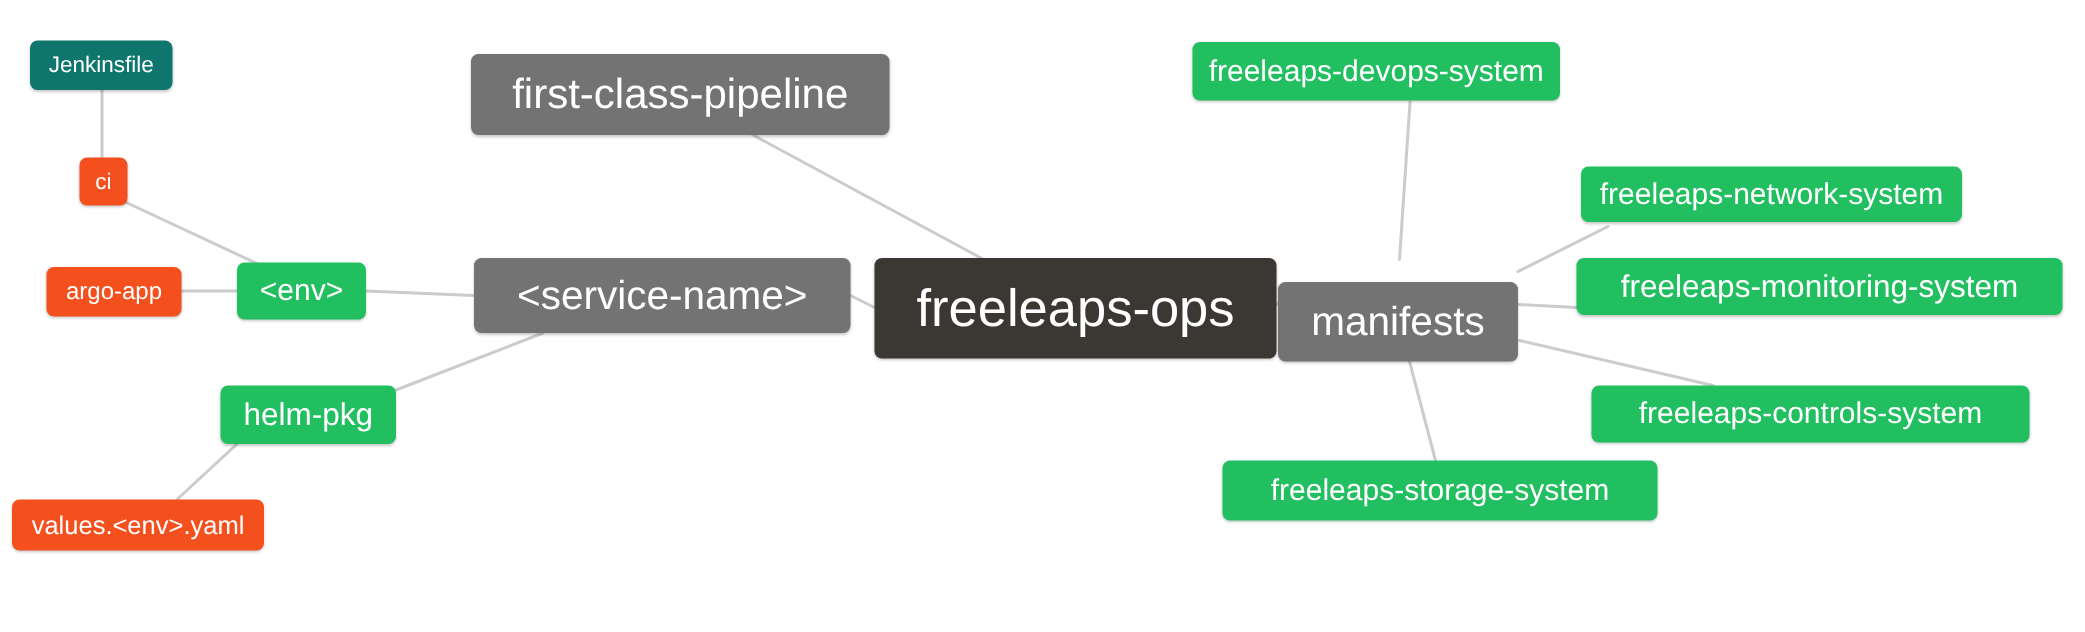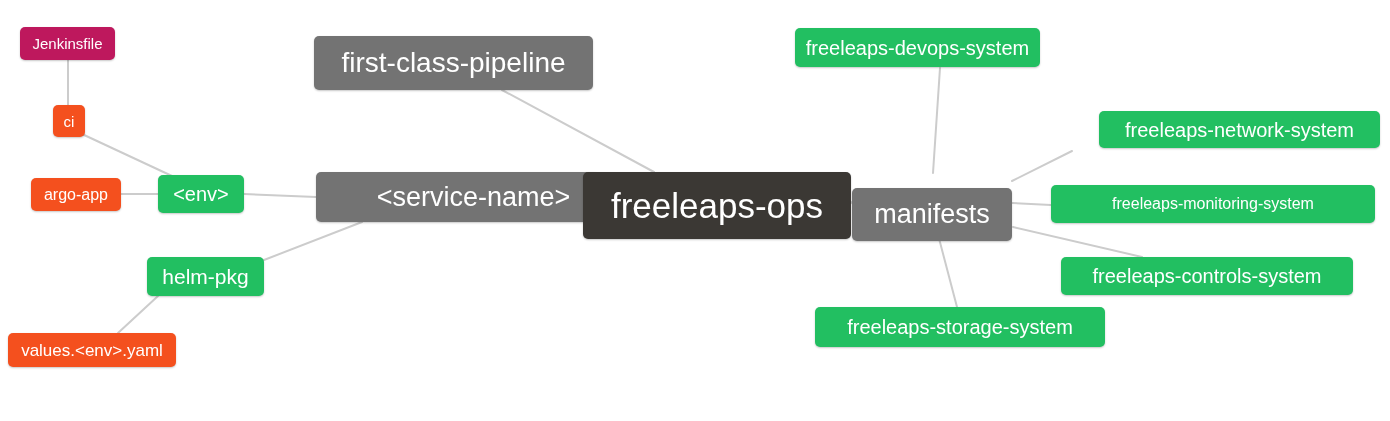--- a/index.html
+++ b/index.html
@@ -35,21 +35,21 @@
     box-shadow: 0 1px 2px rgba(0,0,0,0.22);
     white-space: nowrap;
     cursor: pointer;
     line-height: 1;
     user-select: none;
   }
   .c-root   { background: #3B3834; }
   .c-blue   { background: #737373; }
   .c-green  { background: #22BF61; }
   .c-red    { background: #F4501E; }
-  .c-orange { background: #be185d; }
+  .c-orange { background: #0f766e; }
 </style>
 </head>
 <body>
 
 <div class="canvas">
 
   <svg class="edges" viewBox="0 0 1390 421">
     <line x1="68" y1="105" x2="68" y2="60"></line>
     <line x1="172" y1="176" x2="82" y2="134"></line>
     <line x1="158" y1="194" x2="121" y2="194"></line>
@@ -73,29 +73,29 @@
   <div class="node c-red" style="left:31px;   top:178px; width:90px;  height:33px; font-size:16px;">argo-app</div>
 
   <div class="node c-green" style="left:158px;  top:175px; width:86px;  height:38px; font-size:20px;">&lt;env&gt;</div>
 
   <div class="node c-green" style="left:147px;  top:257px; width:117px; height:39px; font-size:21px;">helm-pkg</div>
 
   <div class="node c-red" style="left:8px;    top:333px; width:168px; height:34px; font-size:17px;">values.&lt;env&gt;.yaml</div>
 
   <div class="node c-blue" style="left:314px;  top:36px;  width:279px; height:54px; font-size:28px;">first-class-pipeline</div>
 
-  <div class="node c-blue" style="left:316px;  top:172px; width:251px; height:50px; font-size:27px;padding-left:32px;">&lt;service-name&gt;</div>
+  <div class="node c-blue" style="left:316px;  top:172px; width:251px; height:50px; font-size:27px;">&lt;service-name&gt;</div>
 
   <div class="node c-root" style="left:583px;  top:172px; width:268px; height:67px; font-size:35px;">freeleaps-ops</div>
 
   <div class="node c-blue" style="left:852px;  top:174px; width:160px; height:53px; font-size:27px;margin-top:14px;">manifests</div>
 
   <div class="node c-green" style="left:795px;  top:28px;  width:245px; height:39px; font-size:20px;text-align:center;">freeleaps-devops-system</div>
 
-  <div class="node c-green" style="left:1054px; top:111px; width:281px; height:37px; font-size:20px;margin-left:45px;">freeleaps-network-system</div>
+  <div class="node c-green" style="left:1054px; top:111px; width:254px; height:37px; font-size:20px;">freeleaps-network-system</div>
 
-  <div class="node c-green" style="left:1051px; top:185px; width:324px; height:38px; font-size:16px;">freeleaps-monitoring-system</div>
+  <div class="node c-green" style="left:1051px; top:172px; width:324px; height:38px; font-size:21px;">freeleaps-monitoring-system</div>
 
   <div class="node c-green" style="left:815px;  top:307px; width:290px; height:40px; font-size:20px;">freeleaps-storage-system</div>
 
   <div class="node c-green" style="left:1061px; top:257px; width:292px; height:38px; font-size:20px;">freeleaps-controls-system</div>
 
 </div>
 
 </body></html>

